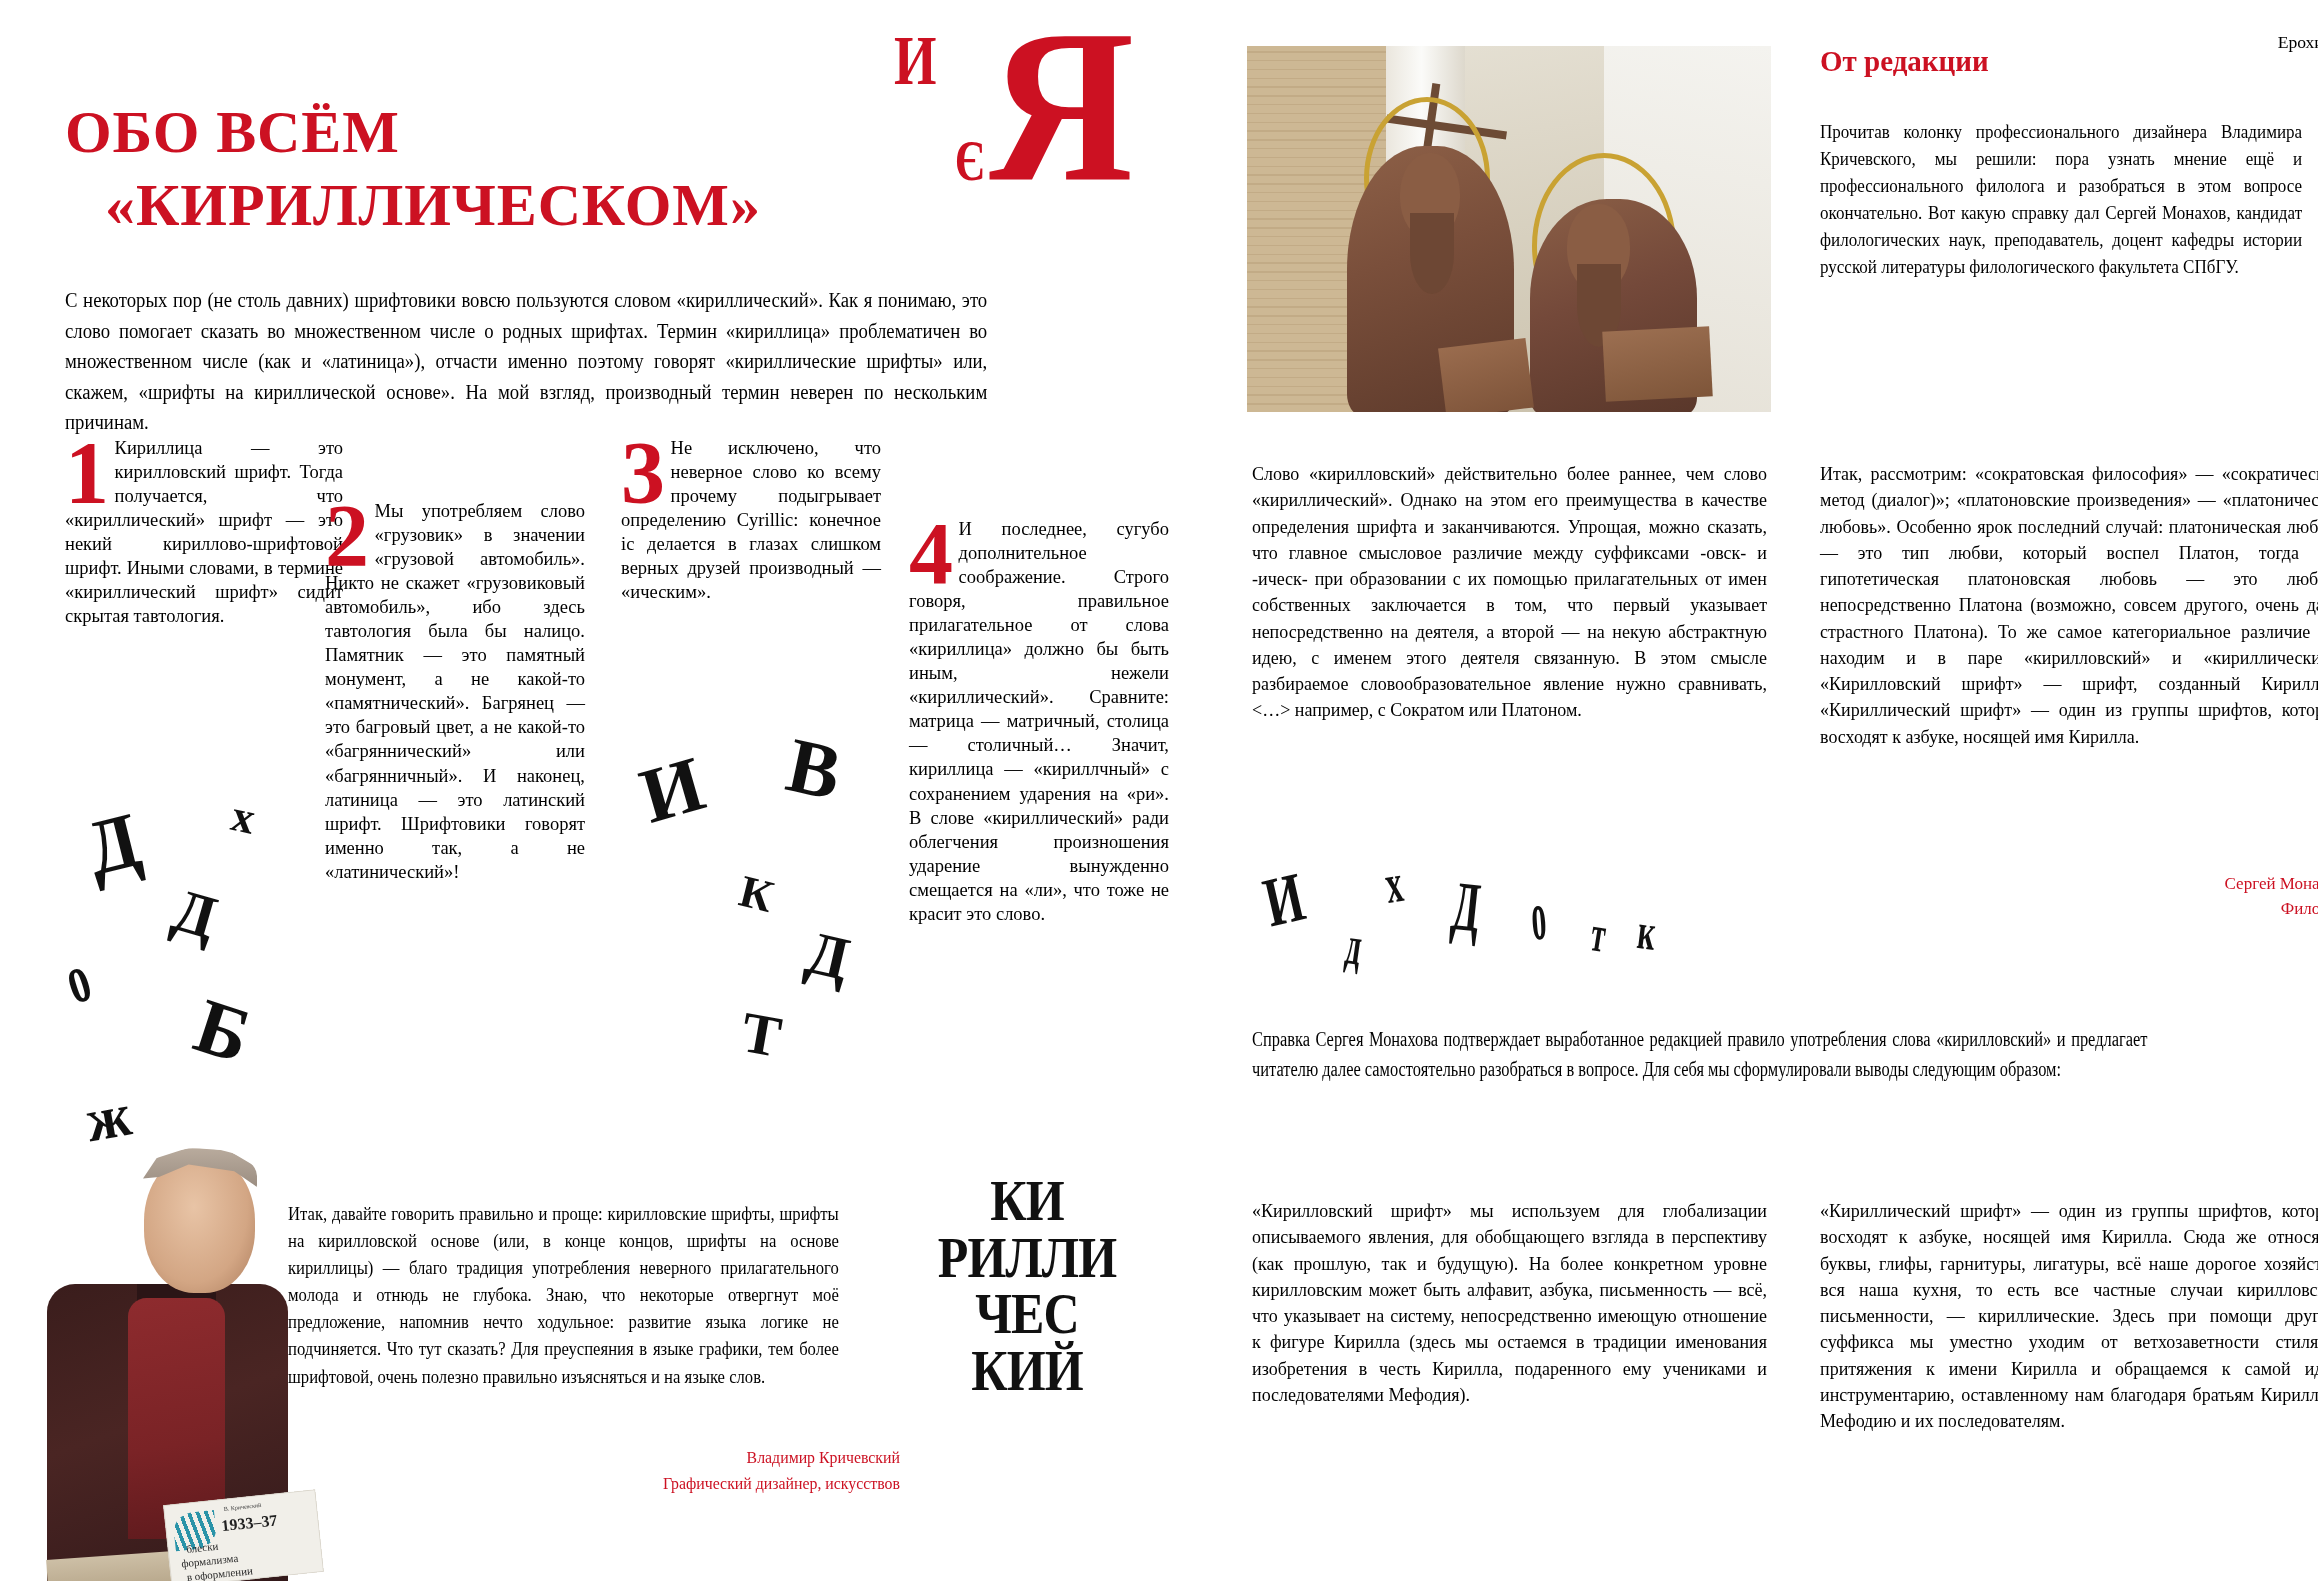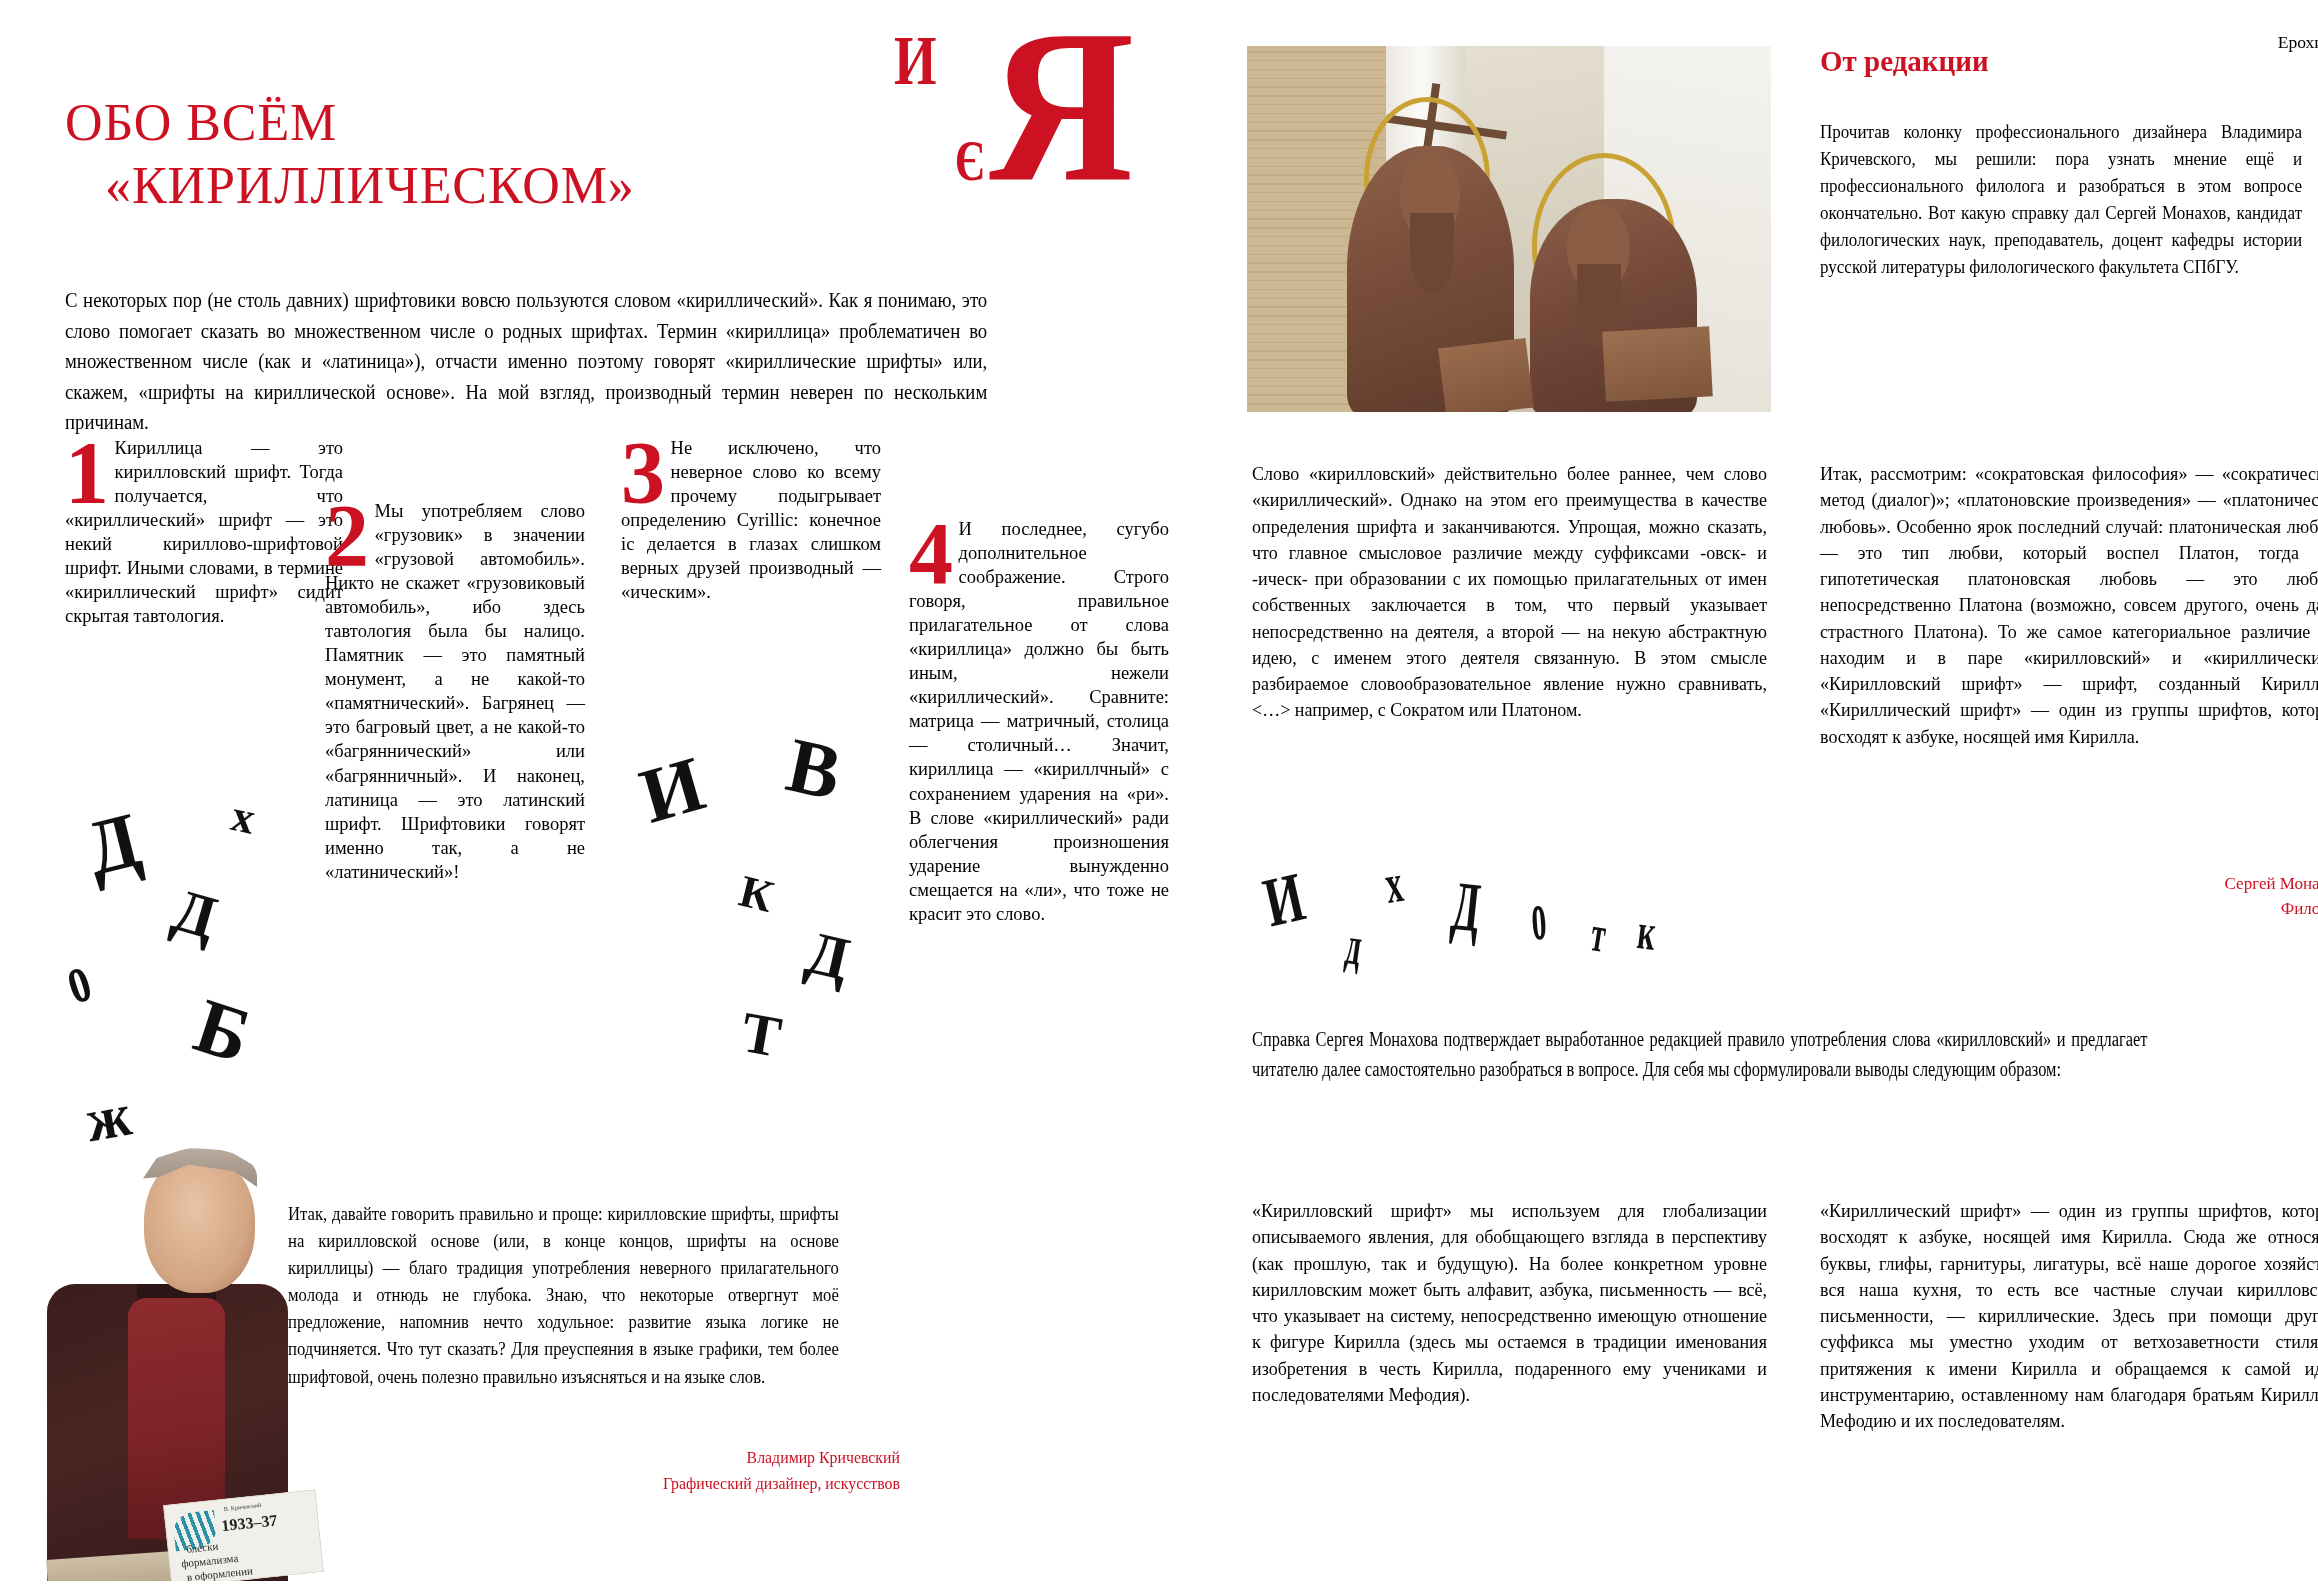--- a/index.html
+++ b/index.html
@@ -4,21 +4,21 @@
 <style>
   html,body{margin:0;padding:0;background:#fff;}
   body{width:2410px;height:1588px;position:relative;overflow:hidden;
        font-family:"Liberation Serif",serif;color:#000;}
   .spread{position:absolute;inset:0;background:#fff;}
 
   
   .headline{
     position:absolute;left:65px;top:56px;width:835px;
     color:#cc1122;font-family:"Liberation Serif",serif;
-    font-size:52px;line-height:1.22;font-weight:400;letter-spacing:0.9px;
+    font-size:60px;line-height:1.22;font-weight:700;letter-spacing:0.9px;
   }
   .headline .l2{display:block;margin-left:40px;}
 
   
   .glyph-cluster{position:absolute;left:844px;top:4.6px;width:334px;height:218px;}
   .glyph-cluster span{position:absolute;color:#cc1122;
       font-family:"Liberation Serif",serif;font-weight:700;line-height:1;}
   .g-i{left:44px;top:21px;font-size:70px;transform:scaleX(.78);}
   .g-s{left:107px;top:128px;font-size:56px;transform:scaleX(.8);}
   .g-ya{left:139px;top:-7px;font-size:218px;transform:scaleX(.92);}
@@ -208,20 +208,26 @@
       <div class="bk-l3">в оформлении</div>
     </div>
   </div>
 
   <p class="kr-text">Итак, давайте говорить правильно и проще: кирилловские шрифты, шрифты на кирилловской основе (или, в конце концов, шрифты на основе кириллицы) — благо традиция употребления неверного прилагательного молода и отнюдь не глубока. Знаю, что некоторые отвергнут моё предложение, напомнив нечто ходульное: развитие языка логике не подчиняется. Что тут сказать? Для преуспеяния в языке графики, тем более шрифтовой, очень полезно правильно изъясняться и на языке слов.</p>
   <div class="kr-sig">
     <div>Владимир Кричевский</div>
     <div>Графический дизайнер, искусствов</div>
   </div>
 
+  <div class="kirstack">
+    <div>КИ</div>
+    <div>РИЛЛИ</div>
+    <div>ЧЕС</div>
+    <div>КИЙ</div>
+  </div>
 
   <div class="statue">
     <div class="st-brick"></div>
       <div class="st-col"></div>
     <div class="st-win"></div>
       <div class="st-win2"></div>
     <div class="cross"></div>
       <div class="cross2"></div>
     <div class="halo h1"></div>
     <div class="halo h2"></div>

